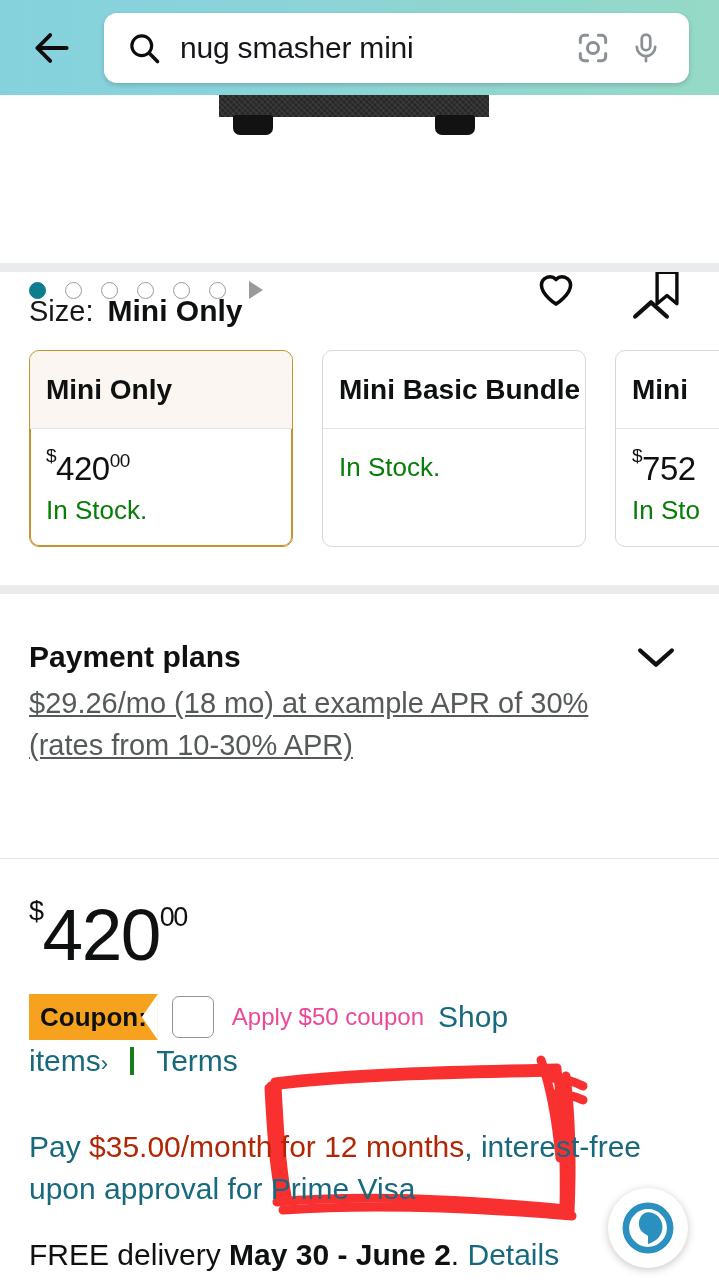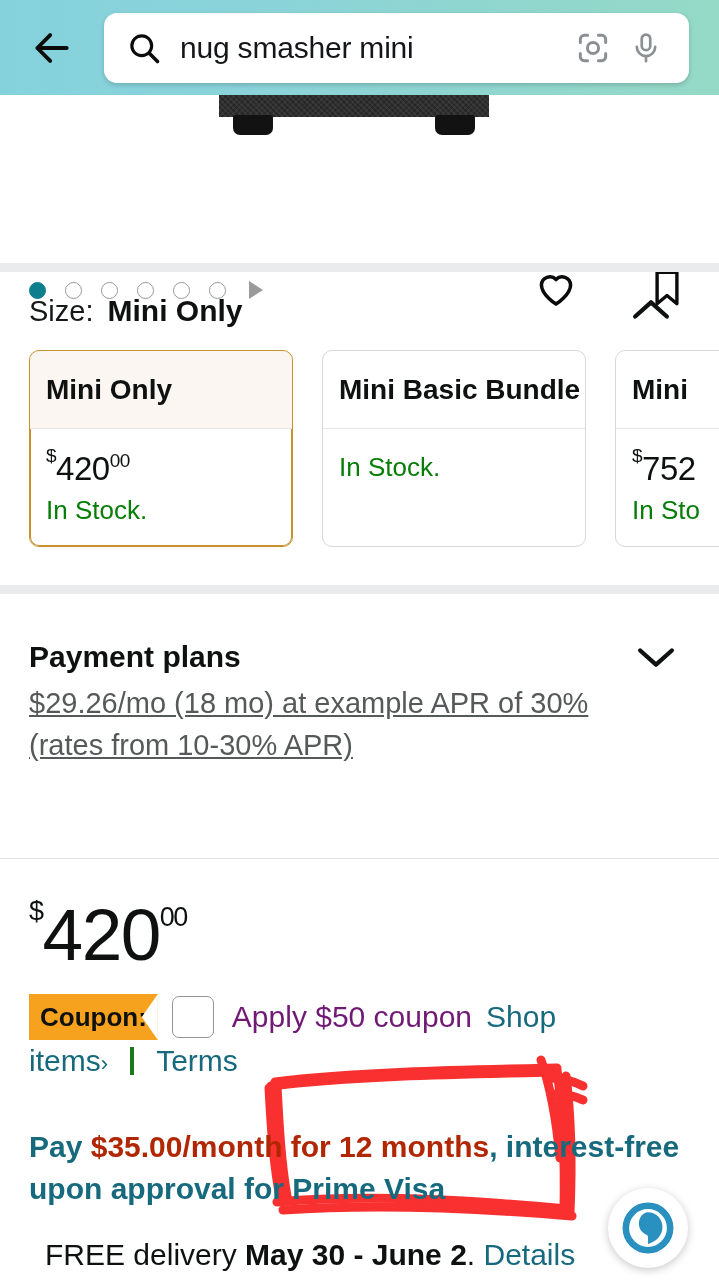--- a/index.html
+++ b/index.html
@@ -112,36 +112,36 @@
   }
   .coupon-tag::after {
     content:""; position:absolute; right:0; top:0; width:16px; height:46px;
     background:#fff; clip-path: polygon(100% 0, 100% 100%, 0 50%);
   }
   .cbox {
     display:inline-block; vertical-align:middle; margin-left:14px;
     width:42px; height:42px; border:1.5px solid #949494; border-radius:7px; background:#fff;
   }
   .apply-txt { display:inline-block; vertical-align:middle; margin-left:18px;
-               font-size:30px; color:#701a75; }
+               font-size:24px; color:#ec4899; }
   .link { color:#17697E; }
   .shop-txt { display:inline-block; vertical-align:middle; margin-left:14px; font-size:30px; }
   .coupon-line2 { margin-top:4px; font-size:30px; white-space:nowrap; }
   .chev-sm { font-size:22px; }
   .vbar { display:inline-block; width:4px; height:28px; background:#1a7a1a;
           vertical-align:-4px; margin:0 14px; }
 
   
   .annot { position:absolute; left:228px; top:60px; pointer-events:none; }
 
   
   .finance { position:absolute; top:1126px; left:0; width:719px; padding:0 29px; }
-  .fin-text { font-size:30px; font-weight:bold; line-height:42px; color:#17697E; }
+  .fin-text { font-size:30px; font-weight:normal; line-height:42px; color:#17697E; }
   .fin-text .rust { color:#B12704; }
-  .delivery { position:absolute; top:1238px; left:0; width:668px; padding:0 45px;
+  .delivery { position:absolute; top:1238px; left:0; width:668px; padding:0 29px;
               font-size:30px; color:#0f1111; white-space:nowrap; }
   .delivery b { font-weight:bold; }
 
   
   .alexa {
     position:absolute; left:608px; top:1188px; width:80px; height:80px;
     background:#fff; border-radius:50%;
     box-shadow:0 2px 9px rgba(0,0,0,.22);
     display:flex; align-items:center; justify-content:center;
   }

